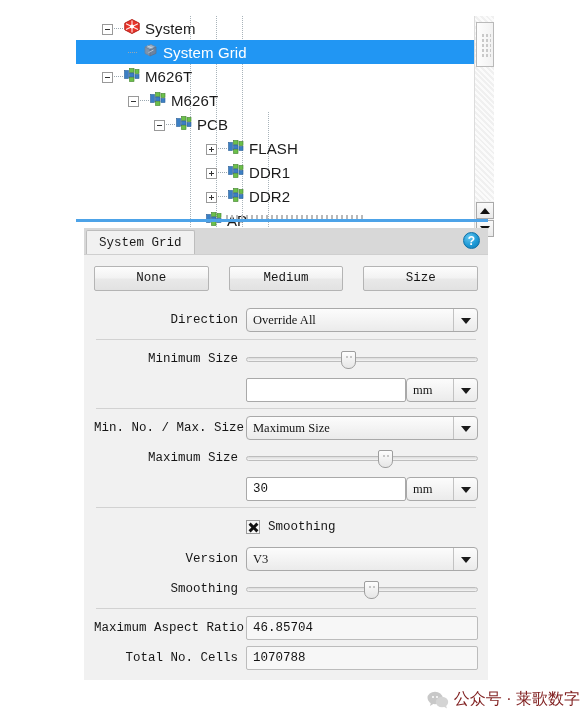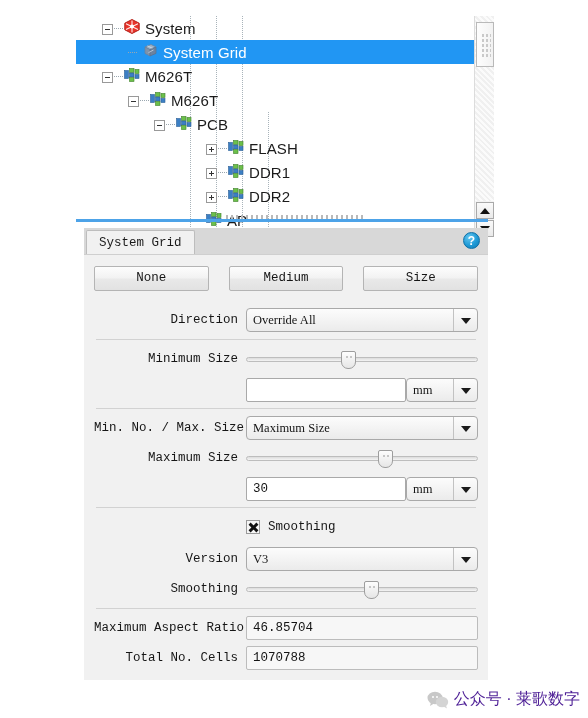--- a/index.html
+++ b/index.html
@@ -193,21 +193,21 @@
     background: #101010;
   }
   .chk::before { transform: rotate(45deg); }
   .chk::after  { transform: rotate(-45deg); }
   .chklabel { font-family: "Liberation Mono", monospace; font-size: 12.5px; color: #161616; }
 
   
   #watermark {
     position: absolute; right: 8px; bottom: 8px;
     display: flex; align-items: center; gap: 5px;
-    color: #4c1d95; font-size: 16px; font-family: "Liberation Sans", sans-serif; text-align: right;
+    color: #7f1d1d; font-size: 16px; font-family: "Liberation Sans", sans-serif; text-align: right;
   }
   #wm-bubble { width: 22px; height: 18px; position: relative; }
 </style>
 </head>
 <body>
 
 <div id="app">
 
   <div id="tree-panel">
     <div class="vline" style="left:114px;"></div>

